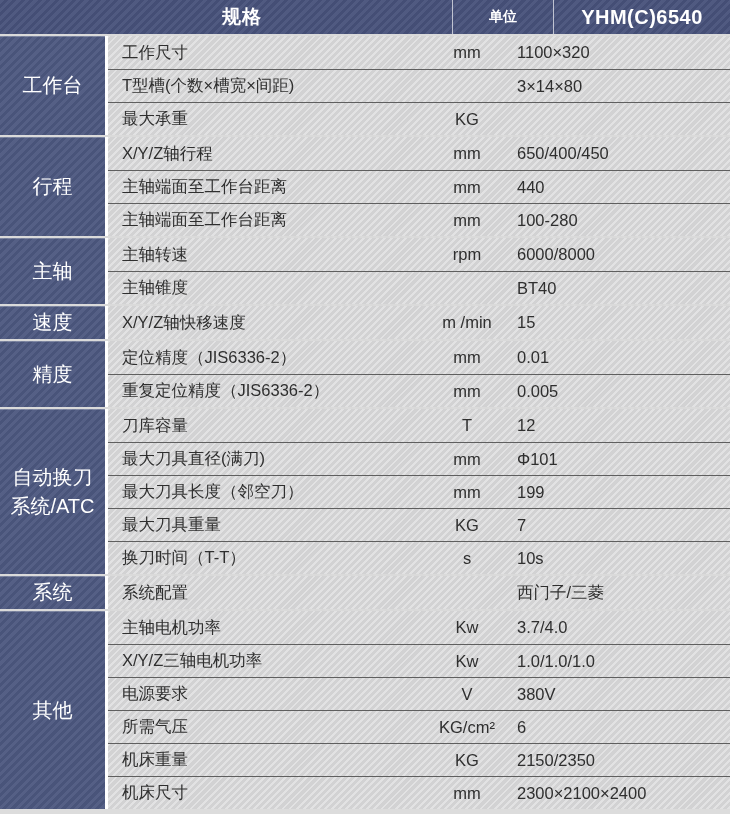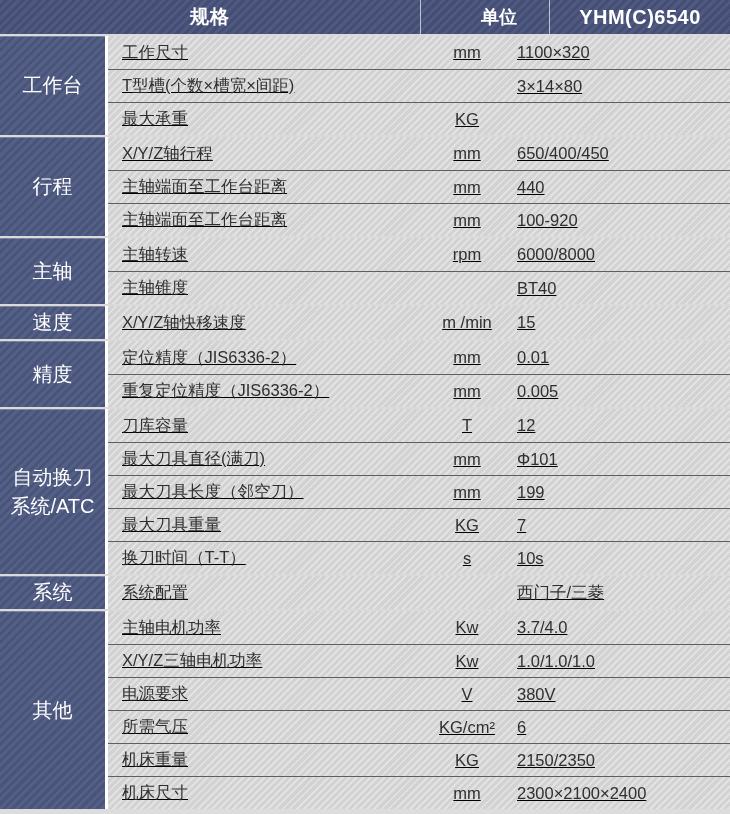--- a/index.html
+++ b/index.html
@@ -20,22 +20,22 @@
     height:34px;
     background:#47517a;
     background-image:repeating-linear-gradient(135deg,rgba(255,255,255,0.05) 0 3px,rgba(0,0,0,0.04) 3px 6px);
     color:#fff;
     align-items:stretch;
   }
   .h-cell{
     display:flex;align-items:center;justify-content:center;
     font-weight:bold;
   }
-  .h-spec{width:420px;font-size:19px;letter-spacing:1px;}
-  .h-unit{width:100px;font-size:18px;border-left:1px solid rgba(255,255,255,0.65);padding-left:28px;}
+  .h-spec{width:420px;font-size:19px;letter-spacing:1px;padding-left:32px;}
+  .h-unit{width:100px;font-size:14px;border-left:1px solid rgba(255,255,255,0.65);}
   .h-model{flex:1;font-size:20px;letter-spacing:.5px;border-left:1px solid rgba(255,255,255,0.65);}
   
   .groups{display:flex;flex-direction:column;}
   .group{
     display:flex;
     margin-top:2px; 
     background:#fff;
   }
   .cat-cell{
     width:105px;
@@ -47,21 +47,20 @@
     font-size:20px;
     white-space:pre-line;
     line-height:1.45;
     box-shadow:inset 0 1px 0 rgba(255,255,255,0.25);
   }
   .rows{
     flex:1;
     margin-left:3px; 
     display:flex;flex-direction:column;
     background:#fff;
-    text-decoration:underline;
   }
   .row{
     display:flex;
     height:33px;
     box-sizing:border-box;
     align-items:center;
     background:#d7d7d8;
     background-image:repeating-linear-gradient(135deg,rgba(255,255,255,0.28) 0 2px,rgba(0,0,0,0.025) 2px 5px);
     color:#2f2f2f;
     font-size:16.5px;
@@ -117,21 +116,21 @@
             <div class="c-value">650/400/450</div>
           </div>
           <div class="row">
             <div class="c-name">主轴端面至工作台距离</div>
             <div class="c-unit">mm</div>
             <div class="c-value">440</div>
           </div>
           <div class="row">
             <div class="c-name">主轴端面至工作台距离</div>
             <div class="c-unit">mm</div>
-            <div class="c-value">100-920</div>
+            <div class="c-value">100-280</div>
           </div>
         </div>
       </div>
       <div class="group">
         <div class="cat-cell">主轴</div>
         <div class="rows">
           <div class="row">
             <div class="c-name">主轴转速</div>
             <div class="c-unit">rpm</div>
             <div class="c-value">6000/8000</div>

